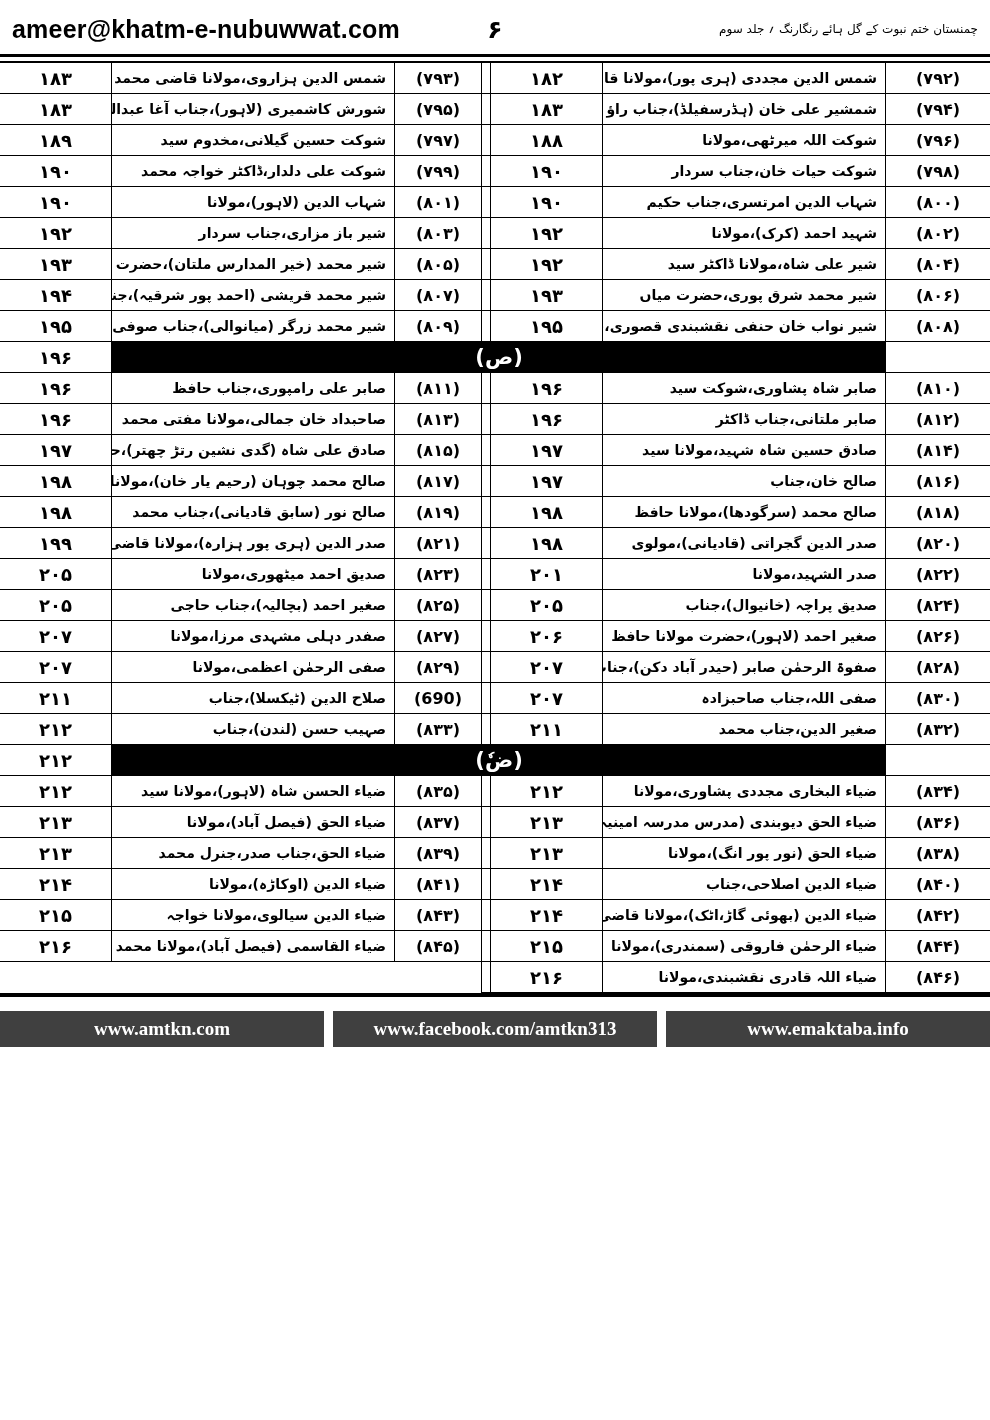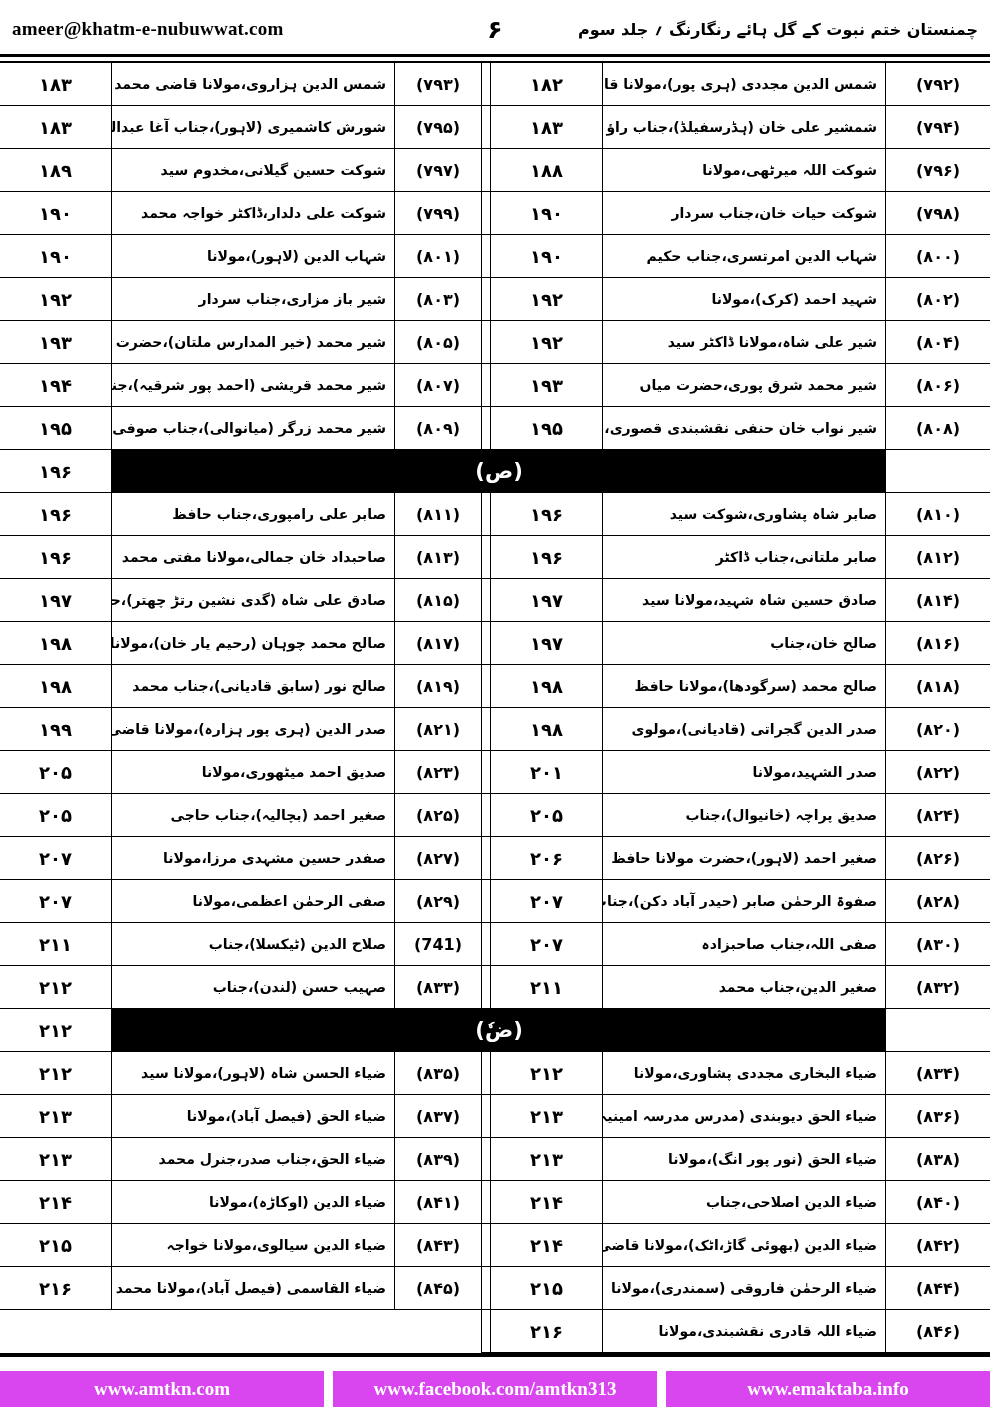--- a/index.html
+++ b/index.html
@@ -9,34 +9,34 @@
     width: 990px; height: 1420px; margin: 0 auto;
     background: #ffffff; color: #000;
     padding-top: 6px; position: relative; overflow: hidden;
   }
   
   .header {
     display: grid; grid-template-columns: 1fr auto 1fr;
     align-items: center; padding: 4px 12px 6px; height: 48px;
   }
   .email {
-    justify-self: start; font-family: Liberation Serif, serif;
-    font-weight: bold; font-size: 19px; letter-spacing: .2px;
+    justify-self: start; font-family: Liberation Sans, sans-serif;
+    font-weight: bold; font-size: 25px; letter-spacing: .2px;
   }
   .pagenum { justify-self: center; font-size: 25px; font-weight: bold; }
   .title {
-    justify-self: end; direction: rtl; font-weight: bold; font-size: 16px;
+    justify-self: end; direction: rtl; font-weight: normal; font-size: 12px;
   }
   .double-rule { height: 9px; border-top: 3px solid #000; border-bottom: 2px solid #000; }
   
   .table { width: 100%; }
   .row {
     display: grid;
     grid-template-columns: 112px 1fr 86px 10px 112px 1fr 104px;
-    height: 43px;
+    height: 31px;
   }
   .cell {
     border-bottom: 1px solid #000;
     display: flex; align-items: center; justify-content: center;
     font-weight: bold; overflow: hidden; white-space: nowrap;
     background: #fff;
   }
   .num   { font-size: 18px; direction: rtl; }
   .entry { font-size: 16px; text-align: center; }
   .name  {
@@ -49,21 +49,21 @@
     grid-column: 2 / 7; background: #000; color: #fff;
     display: flex; align-items: center; justify-content: center;
     font-size: 21px; font-weight: bold; direction: rtl;
     border-bottom: 1px solid #000;
   }
   .blank { border: none !important; }
   
   .bottom-rule { height: 4px; background: #000; margin-top: 0; }
   .footer { display: flex; gap: 9px; margin-top: 14px; height: 36px; padding: 0; }
   .footer .bar {
-    flex: 1 1 0; background: #d946ef; color: #fff;
+    flex: 1 1 0; background: #404040; color: #fff;
     display: flex; align-items: center; justify-content: center;
     font-family: "Liberation Serif", serif; font-weight: bold; font-size: 19px;
   }
 </style>
 </head>
 <body>
 
 <div class="page">
 
   <div class="header">
@@ -228,40 +228,40 @@
         <div class="cell num l-page">۲۰۵</div>
         <div class="cell name l-name">صغیر احمد (بچالیہ)،جناب حاجی</div>
         <div class="cell num entry">(۸۲۵)</div>
         <div class="cell divider"></div>
         <div class="cell num r-page">۲۰۵</div>
         <div class="cell name r-name">صدیق پراچہ (خانیوال)،جناب</div>
         <div class="cell num entry">(۸۲۴)</div>
       </div>
       <div class="row">
         <div class="cell num l-page">۲۰۷</div>
-        <div class="cell name l-name">صفدر حسین مشہدی مرزا،مولانا</div>
+        <div class="cell name l-name">صفدر دہلی مشہدی مرزا،مولانا</div>
         <div class="cell num entry">(۸۲۷)</div>
         <div class="cell divider"></div>
         <div class="cell num r-page">۲۰۶</div>
         <div class="cell name r-name">صغیر احمد (لاہور)،حضرت مولانا حافظ</div>
         <div class="cell num entry">(۸۲۶)</div>
       </div>
       <div class="row">
         <div class="cell num l-page">۲۰۷</div>
         <div class="cell name l-name">صفی الرحمٰن اعظمی،مولانا</div>
         <div class="cell num entry">(۸۲۹)</div>
         <div class="cell divider"></div>
         <div class="cell num r-page">۲۰۷</div>
         <div class="cell name r-name">صفوۃ الرحمٰن صابر (حیدر آباد دکن)،جناب</div>
         <div class="cell num entry">(۸۲۸)</div>
       </div>
       <div class="row">
         <div class="cell num l-page">۲۱۱</div>
         <div class="cell name l-name">صلاح الدین (ٹیکسلا)،جناب</div>
-        <div class="cell num entry">(741)</div>
+        <div class="cell num entry">(690)</div>
         <div class="cell divider"></div>
         <div class="cell num r-page">۲۰۷</div>
         <div class="cell name r-name">صفی اللہ،جناب صاحبزادہ</div>
         <div class="cell num entry">(۸۳۰)</div>
       </div>
       <div class="row">
         <div class="cell num l-page">۲۱۲</div>
         <div class="cell name l-name">صہیب حسن (لندن)،جناب</div>
         <div class="cell num entry">(۸۳۳)</div>
         <div class="cell divider"></div>

